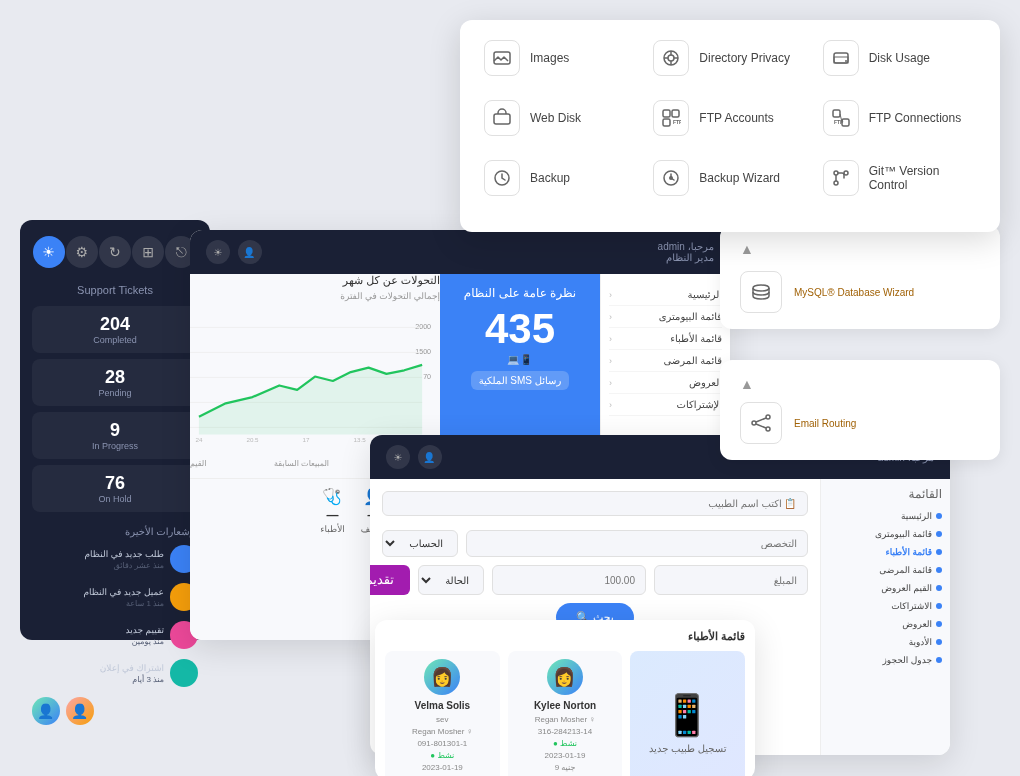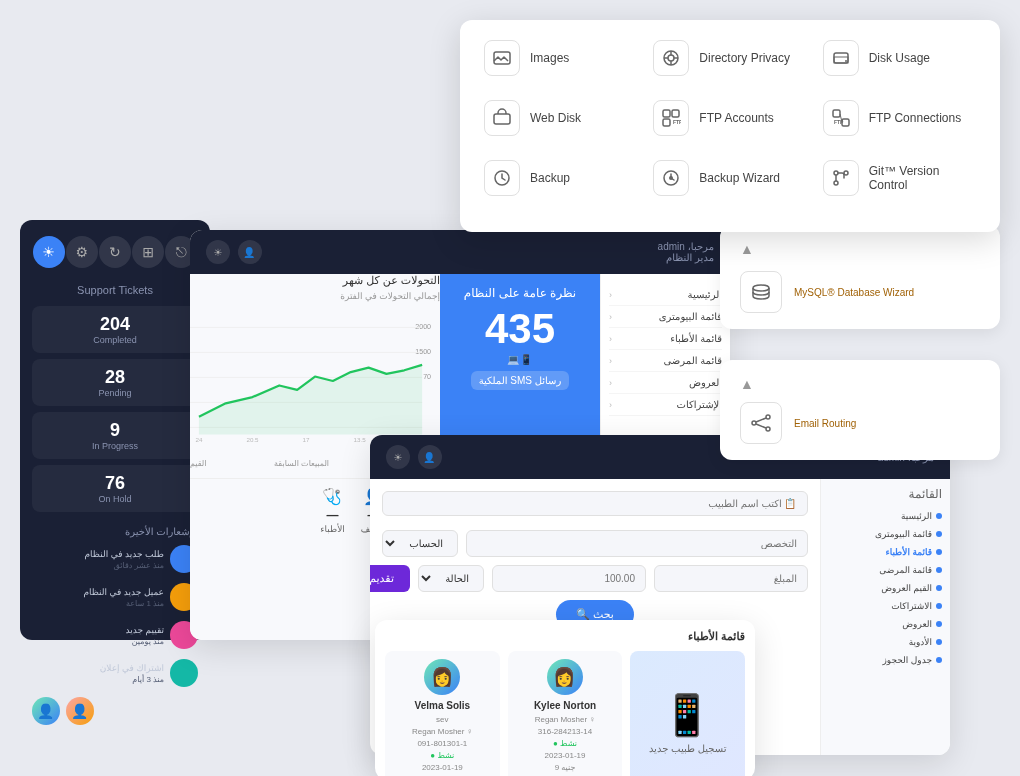--- a/index.html
+++ b/index.html
@@ -404,27 +404,28 @@
     }
     .form-select {
       background: #f5f6fa;
       border: 1px solid #e0e0e0;
       border-radius: 6px;
       padding: 6px 10px;
       font-size: 10px;
       color: #333;
     }
     .btn-primary {
-      background: #6d28d9;
+      background: #a21caf;
       color: #fff;
       border: none;
       border-radius: 6px;
       padding: 7px 16px;
-      font-size: 11px;
+      font-size: 13px;
       cursor: pointer;
+      font-family: Liberation Serif, serif;
     }
     .btn-search {
       background: #3b82f6;
       color: #fff;
       border: none;
       border-radius: 20px;
       padding: 8px 20px;
       font-size: 11px;
       cursor: pointer;
       display: flex; align-items: center; gap: 4px;

